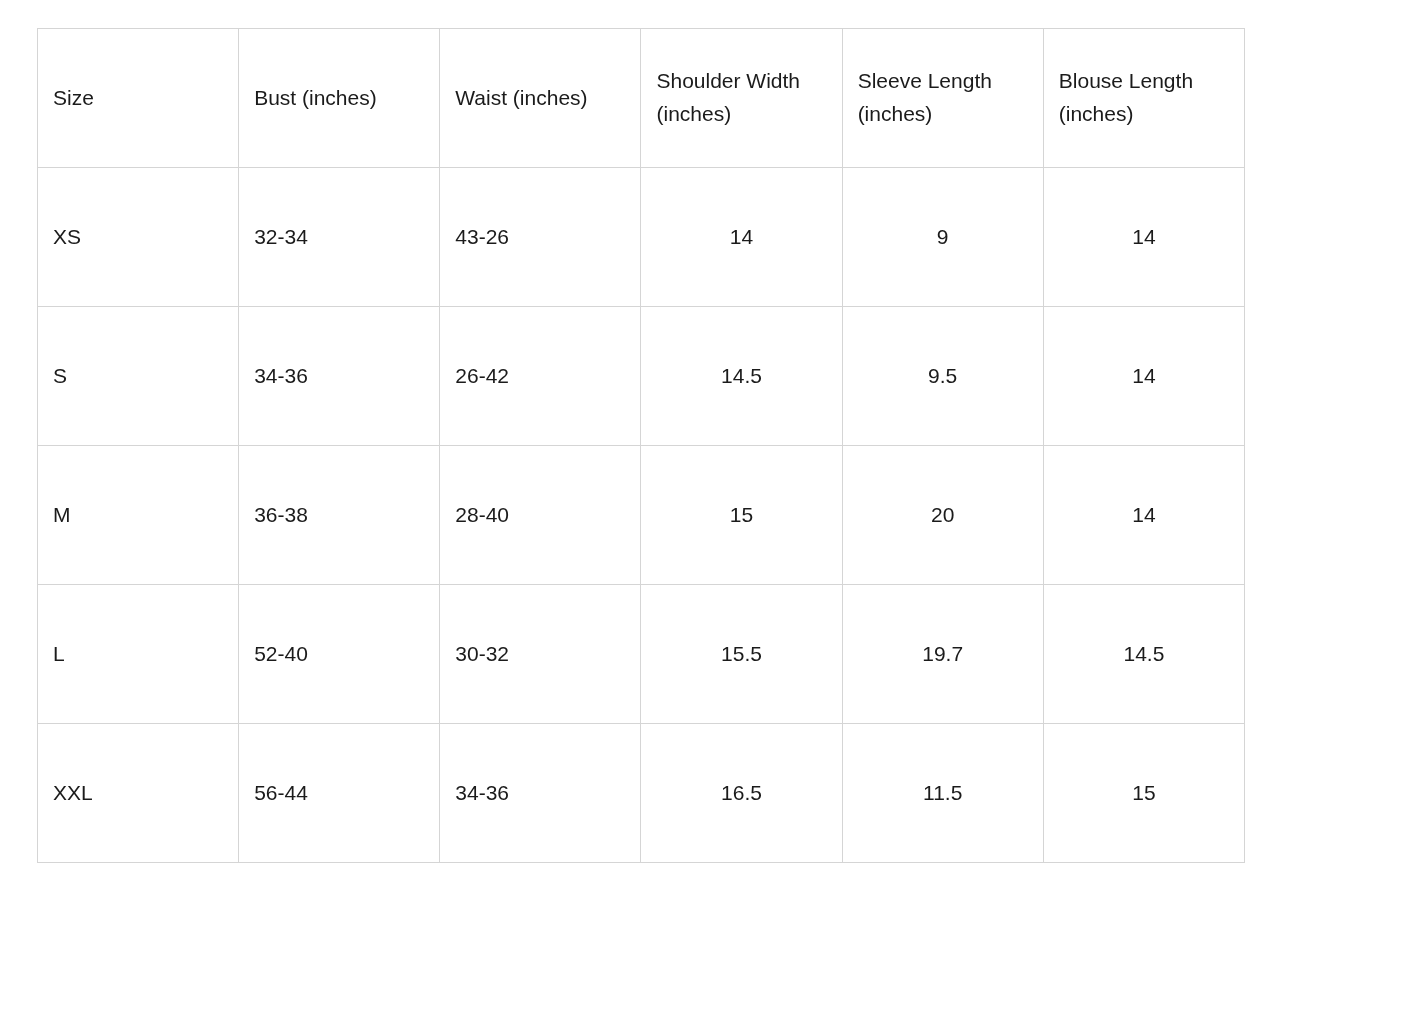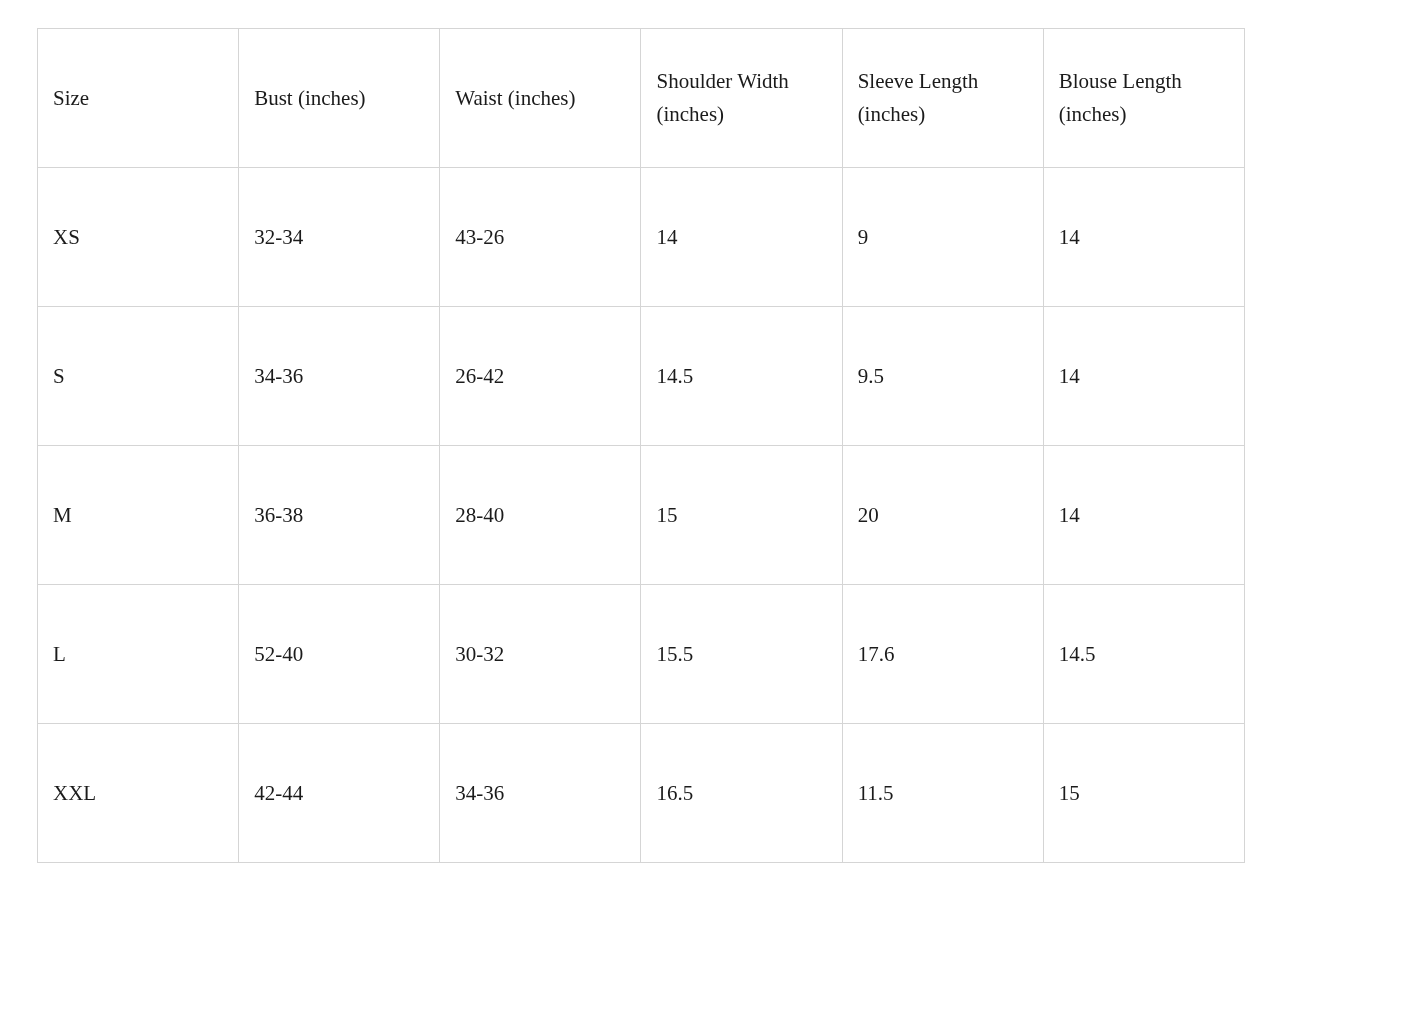--- a/index.html
+++ b/index.html
@@ -15,38 +15,37 @@
     position: relative;
     overflow: hidden;
   }
   table.size-chart {
     position: absolute;
     left: 37px;
     top: 28px;
     width: 1208px;
     border-collapse: collapse;
     table-layout: fixed;
-    font-family: Liberation Serif, serif;
   }
   table.size-chart th,
   table.size-chart td {
     border: 1px solid #d5d5d5;
     height: 138px;
     padding: 0 15px;
     font-size: 21px;
     font-weight: 400;
     color: #1b1b1b;
     line-height: 1.55;
     vertical-align: middle;
     text-align: left;
     background: #ffffff;
     overflow: hidden;
   }
   table.size-chart td.num {
-    text-align: left;
+    text-align: center;
   }
 </style>
 </head>
 <body>
 
 <div class="page">
   <table class="size-chart">
     <thead>
       <tr>
         <th>Size</th>
@@ -80,26 +79,26 @@
         <td>28-40</td>
         <td class="num">15</td>
         <td class="num">20</td>
         <td class="num">14</td>
       </tr>
       <tr>
         <td>L</td>
         <td>52-40</td>
         <td>30-32</td>
         <td class="num">15.5</td>
-        <td class="num">17.6</td>
+        <td class="num">19.7</td>
         <td class="num">14.5</td>
       </tr>
       <tr>
         <td>XXL</td>
-        <td>42-44</td>
+        <td>56-44</td>
         <td>34-36</td>
         <td class="num">16.5</td>
         <td class="num">11.5</td>
         <td class="num">15</td>
       </tr>
     </tbody>
   </table>
 </div>
 
 </body></html>

